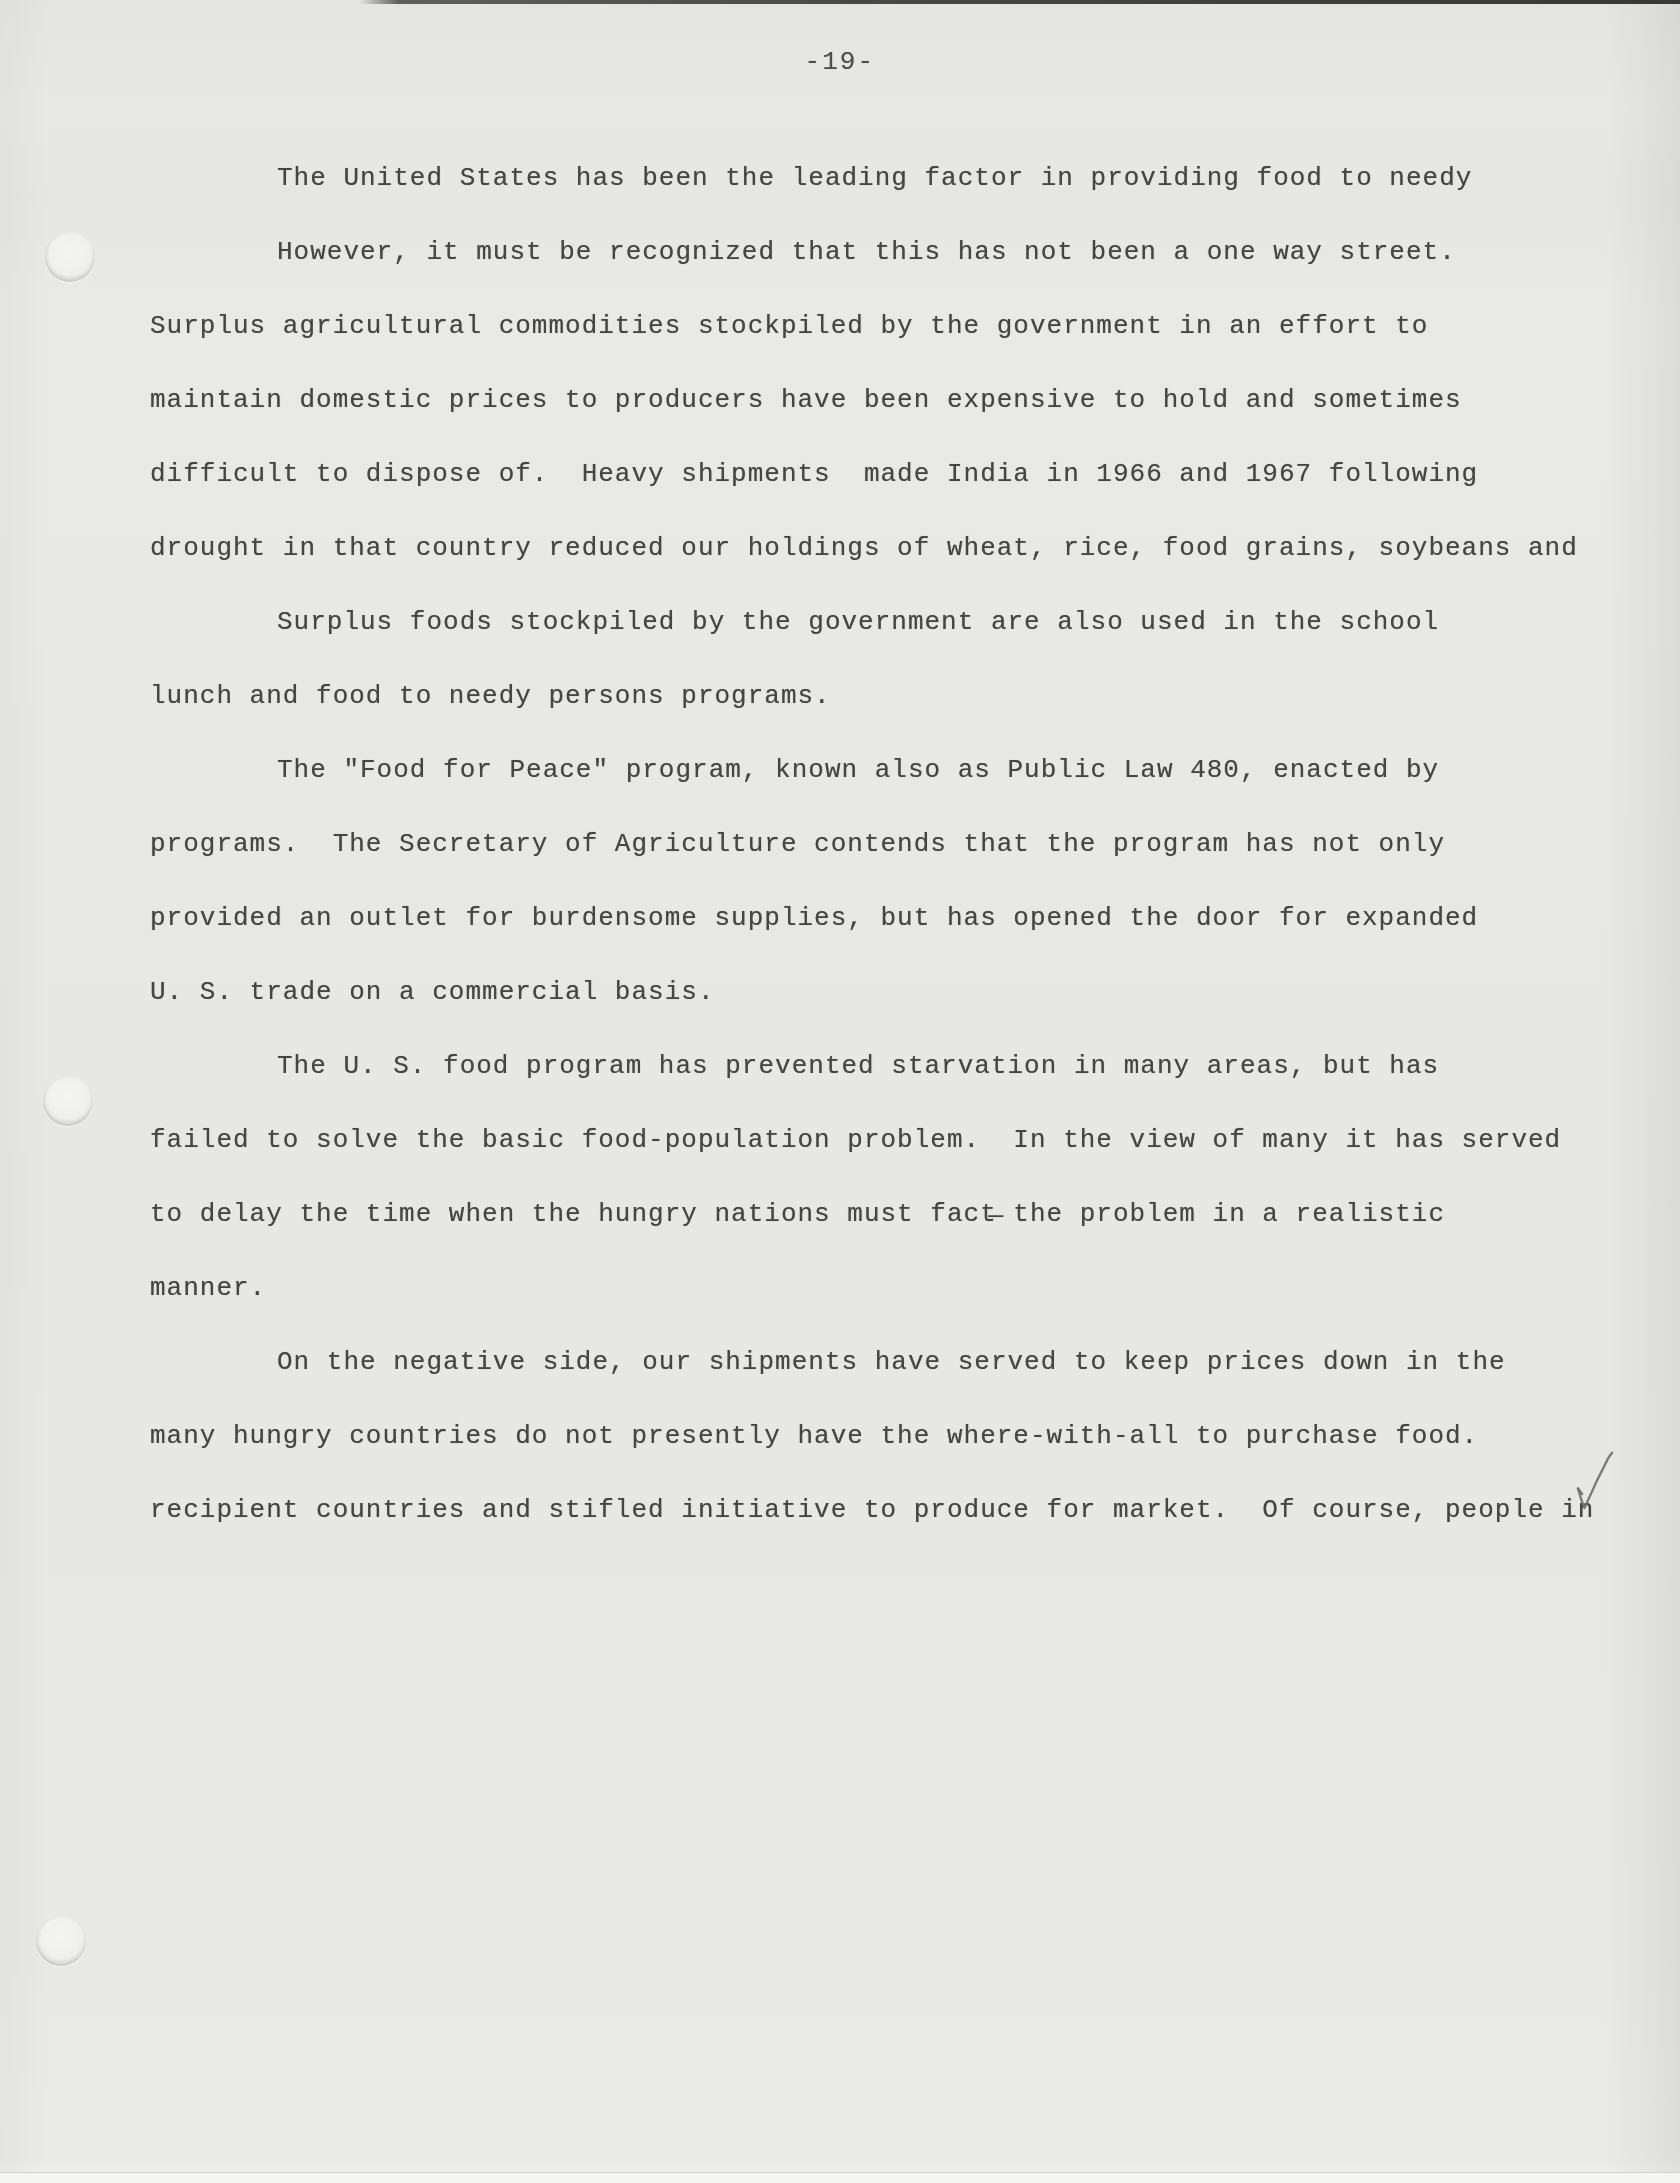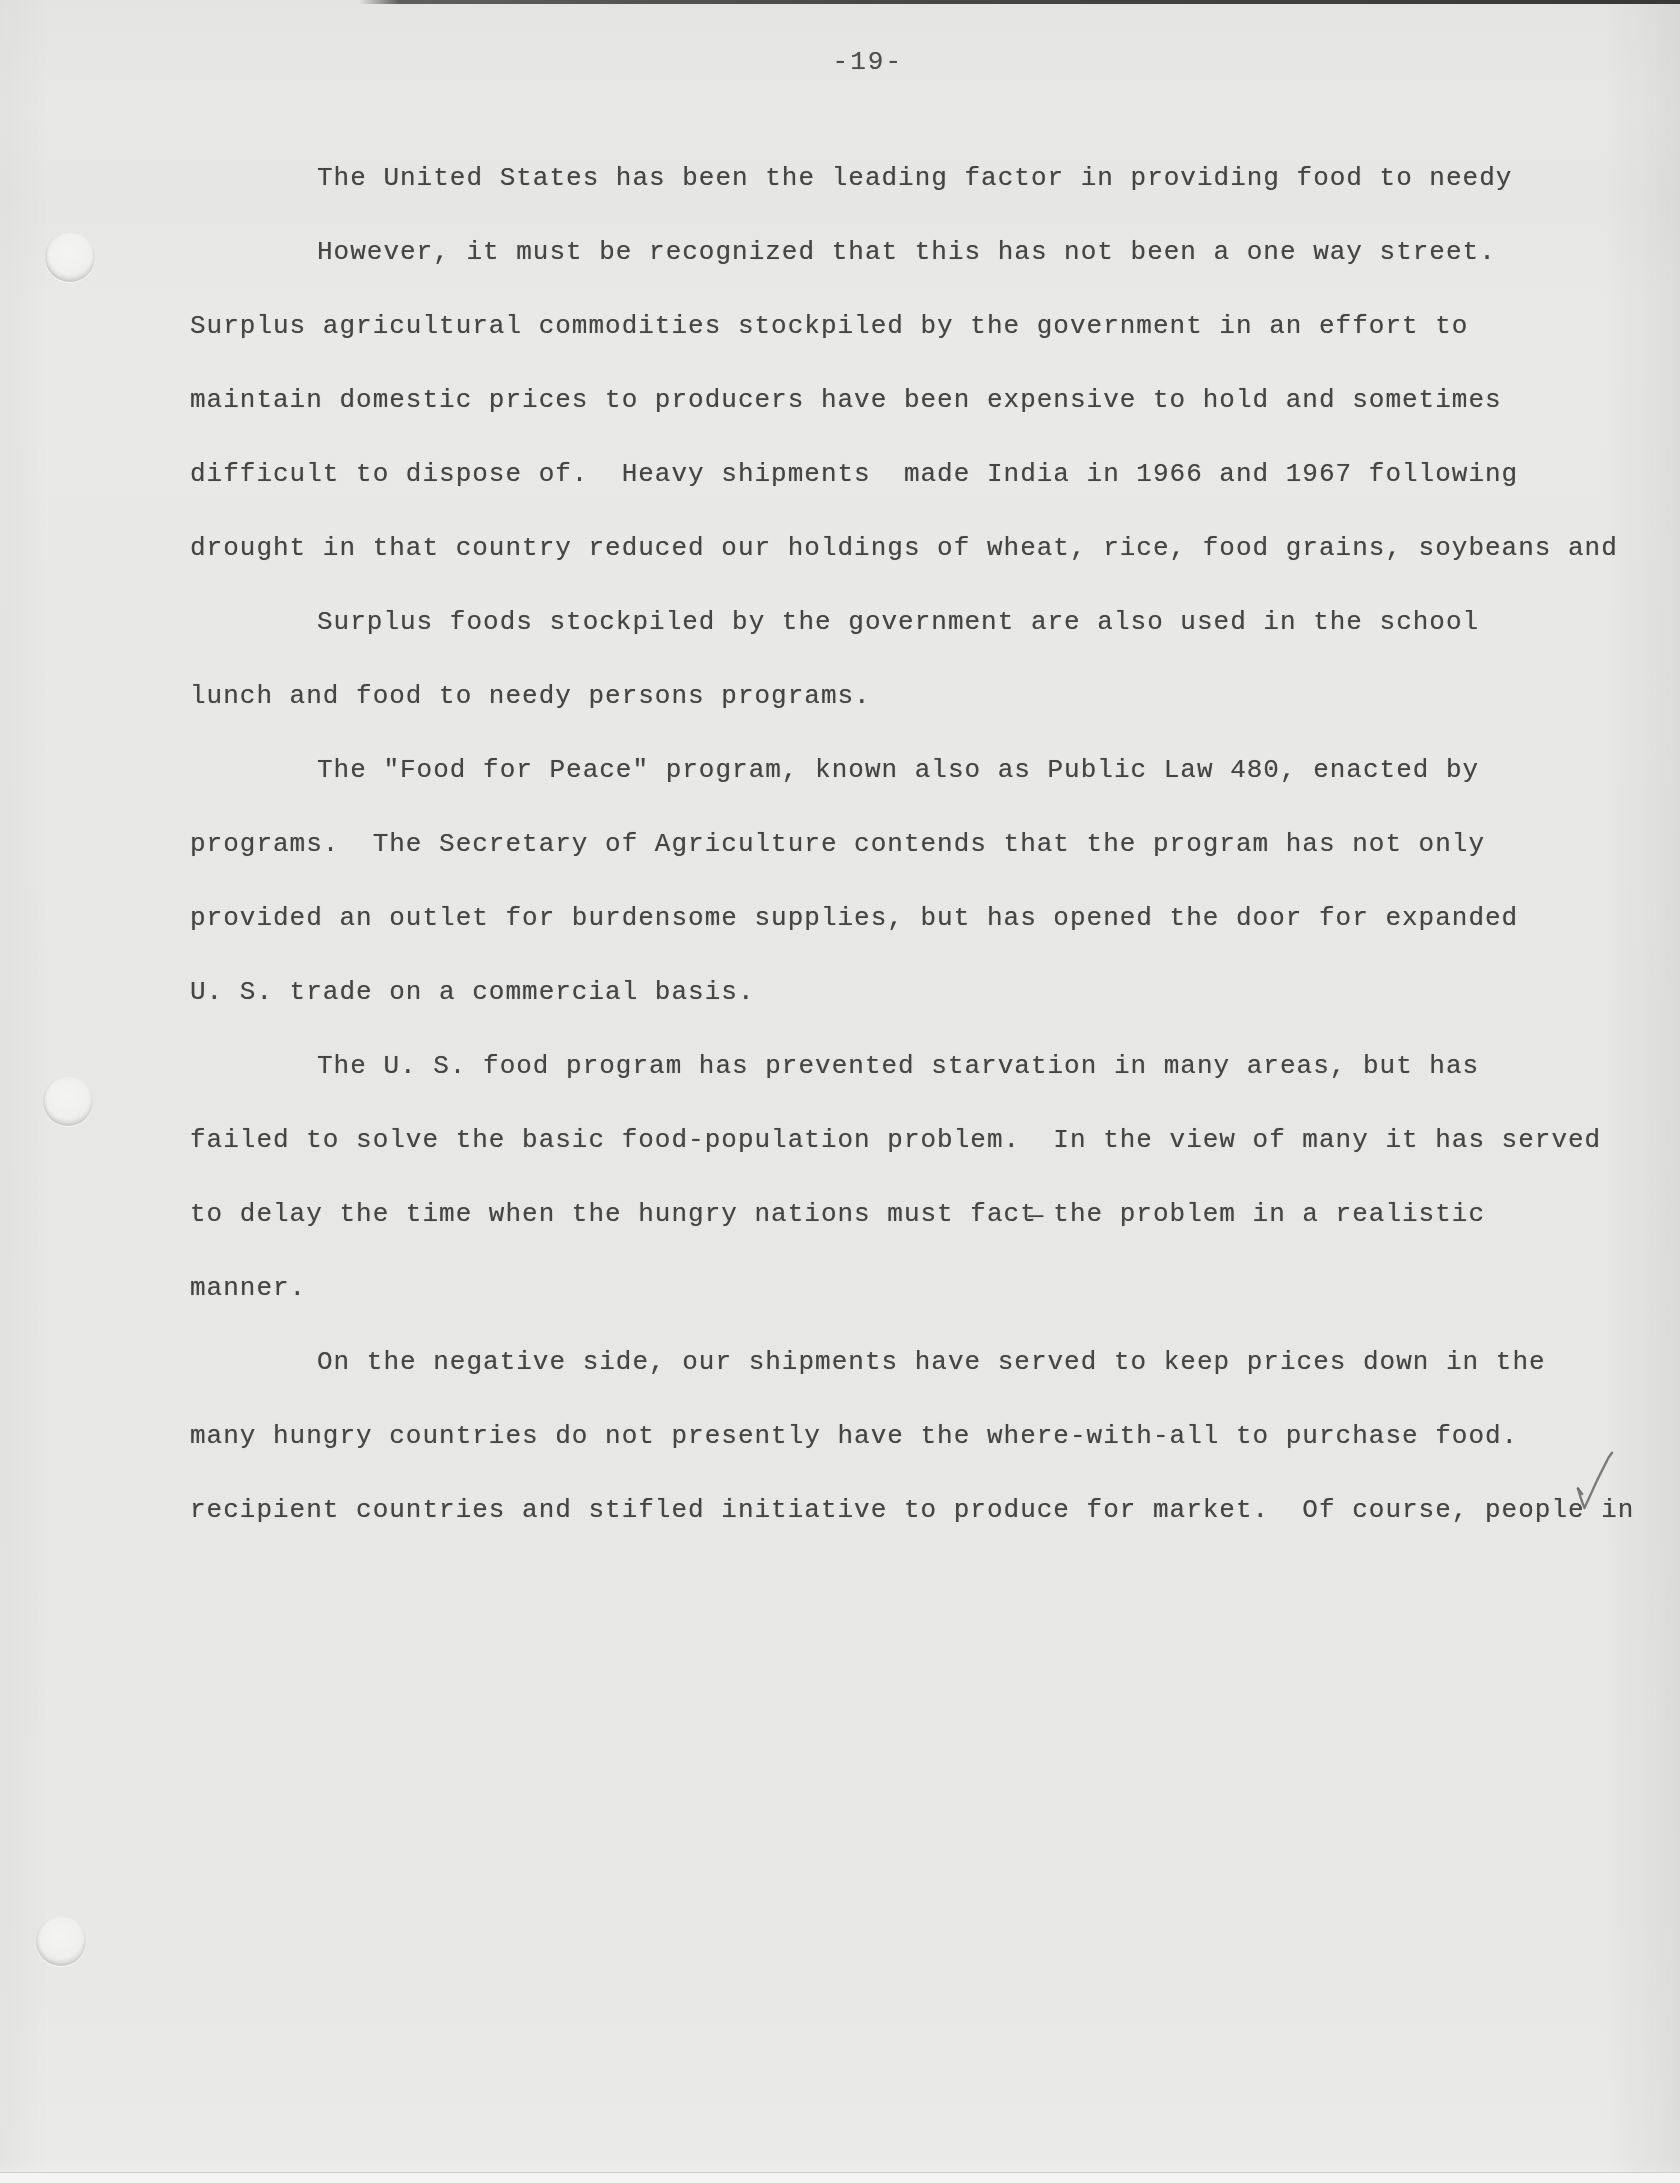--- a/index.html
+++ b/index.html
@@ -39,33 +39,31 @@
   .page-number {
     position: absolute;
     top: 47px;
     left: 50%;
     transform: translateX(-51%);
     font-size: 26px;
     letter-spacing: 2px;
     color: #4e4e4e;
     text-shadow: 0 0 0.7px rgba(80,80,80,0.5);
     white-space: pre;
-    margin-left: 28px;
   }
 
   .text-body {
     position: absolute;
     left: 150px;
     top: 141px;
     width: 1483px;
     color: #454545;
     font-size: 26px;
     letter-spacing: 1px;
     text-shadow: 0 0 0.7px rgba(70,70,70,0.55);
-    margin-left: 40px;
   }
   .text-body .line {
     height: 74px;
     line-height: 74px;
     white-space: pre;
   }
   .text-body .line.indent {
     padding-left: 127px;
   }
 

